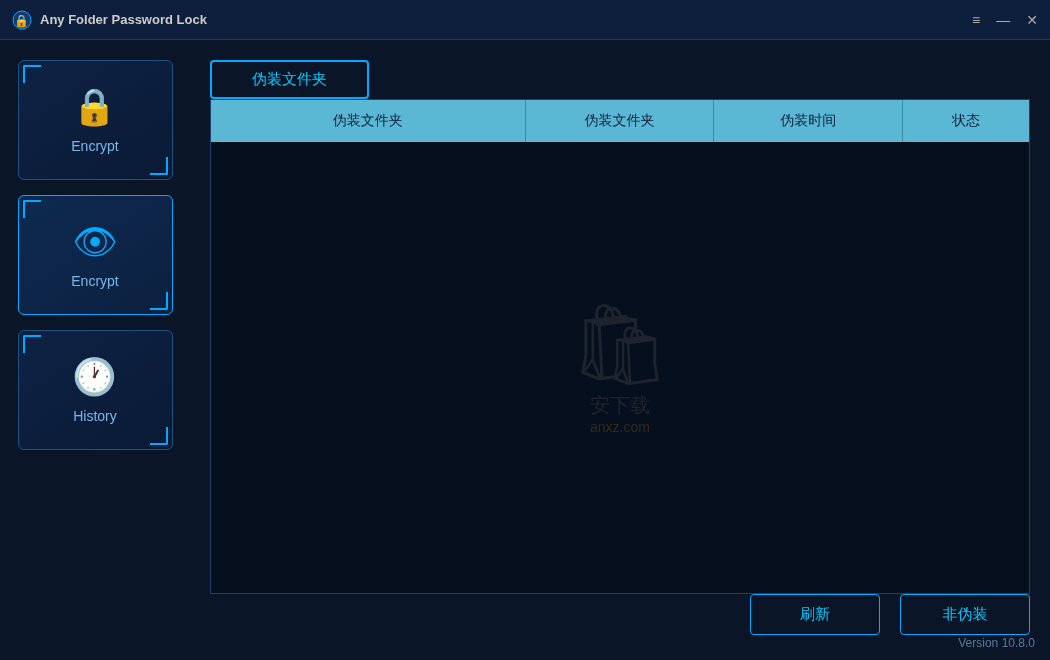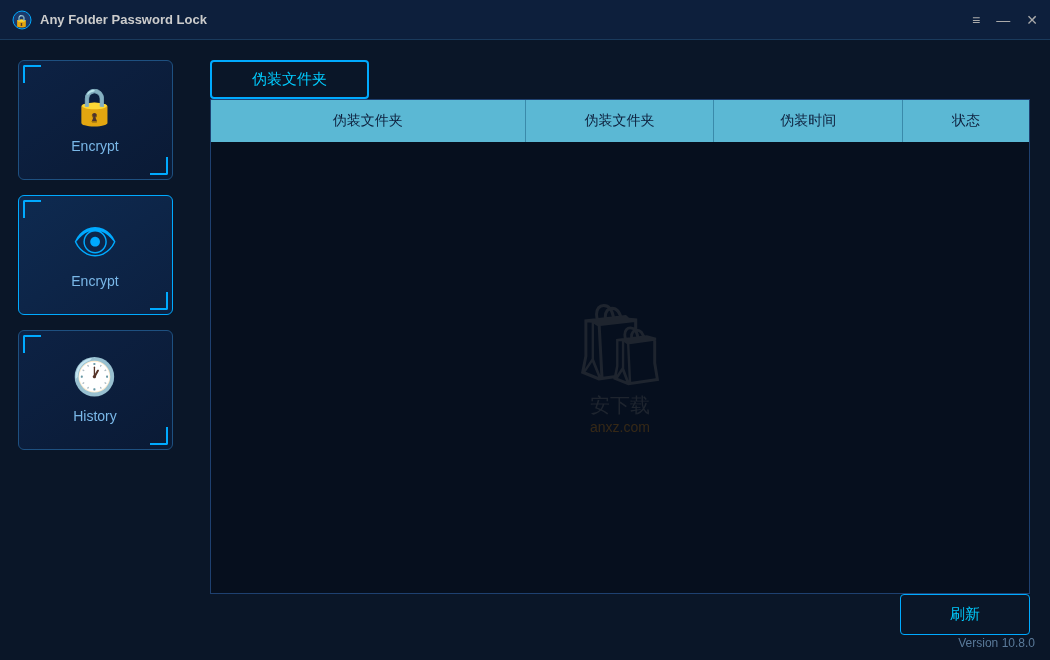--- a/index.html
+++ b/index.html
@@ -272,18 +272,19 @@
         <div class="watermark">
           <div class="watermark-icon">🛍</div>
           <div class="watermark-text">安下载</div>
           <div class="watermark-subtext">anxz.com</div>
         </div>
       </div>
     </div>
 
     <div class="bottom-bar">
       <button class="bottom-btn">刷新</button>
+      <button class="bottom-btn">非伪装</button>
     </div>
 
   </div>
 </div>
 
 <div class="version-text">Version 10.8.0</div>
 
 </body></html>

